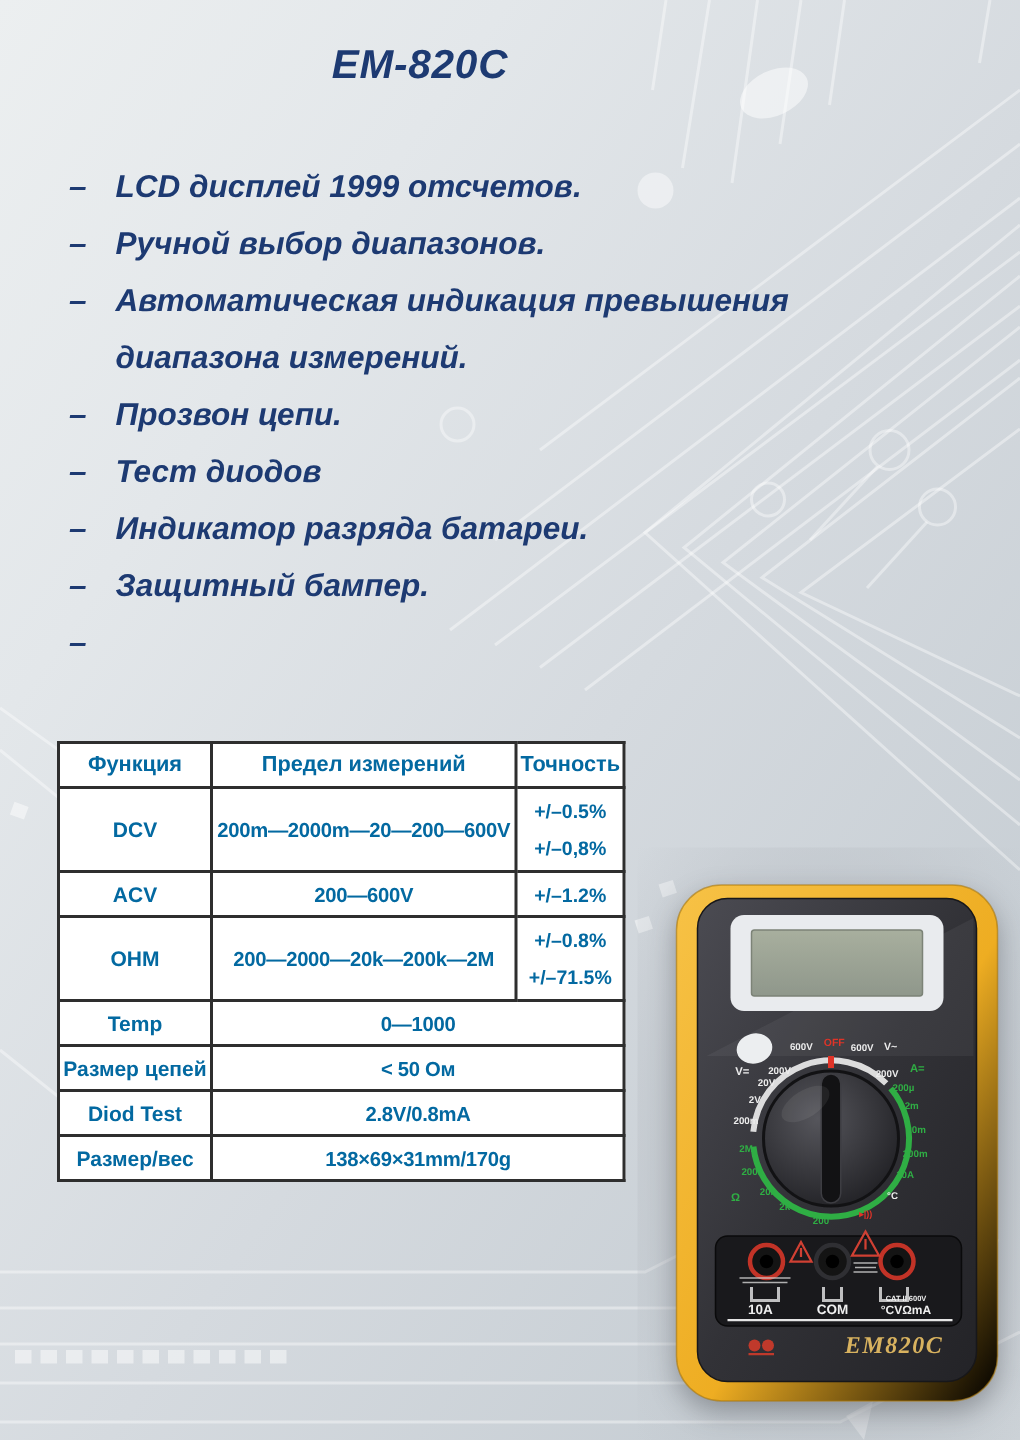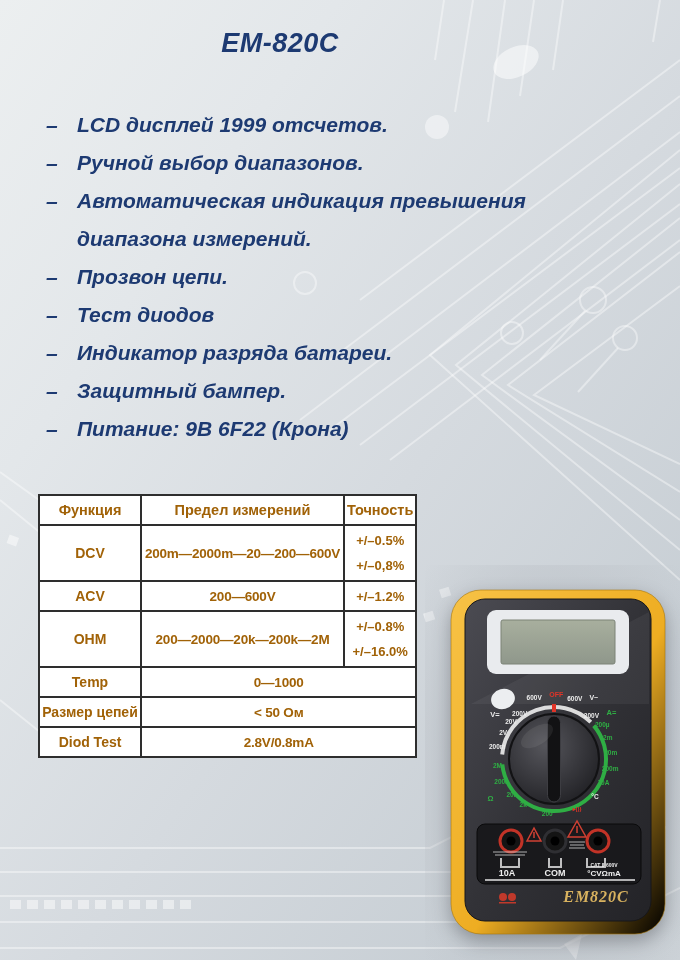--- a/index.html
+++ b/index.html
@@ -24,21 +24,21 @@
     list-style:none;margin:0;padding:0;
   }
   ul.features li{
     display:flex;gap:17px;
     font-style:italic;font-weight:bold;font-size:21px;line-height:38px;color:#1d3a72;
   }
   ul.features .dash{flex:0 0 14px;}
   table.spec{
     position:absolute;z-index:2;left:38px;top:494px;
     border-collapse:collapse;background:#fff;
-    color:#a16207;font-weight:bold;padding-left:20px;
+    color:#0369a1;font-weight:bold;padding-left:20px;
   }
   table.spec th,table.spec td{
     border:2px solid #2e2e2e;text-align:center;vertical-align:middle;
     padding:0 2px;background:#fff;
   }
   table.spec th{font-size:14.5px;height:28px;}
   col.c-fn{width:102px;} col.c-rg{width:203px;} col.c-ac{width:67px;}
   tr.tall td{height:54px;} tr.short td{height:28px;}
   td.fn{font-size:14px;} td.range{font-size:13.5px;letter-spacing:-.2px;}
   td.acc{font-size:13px;} td.acc div{line-height:25px;}
@@ -144,21 +144,20 @@
     <li>
       <span class="dash">–</span>
       <span>Индикатор разряда батареи.</span>
     </li>
     <li>
       <span class="dash">–</span>
       <span>Защитный бампер.</span>
     </li>
     <li>
       <span class="dash">–</span>
-      <span>Питание: 9В 6F22 (Крона)</span>
     </li>
   </ul>
 
 <table class="spec">
   <colgroup>
       <col class="c-fn">
       <col class="c-rg">
       <col class="c-ac">
     </colgroup>
   <thead>
@@ -182,34 +181,38 @@
         <td class="range">200—600V</td>
         <td class="acc">
           <div>+/–1.2%</div>
         </td>
       </tr>
       <tr class="tall">
         <td class="fn">OHM</td>
         <td class="range">200—2000—20k—200k—2M</td>
         <td class="acc">
           <div>+/–0.8%</div>
-          <div>+/–16.0%</div>
+          <div>+/–71.5%</div>
         </td>
       </tr>
       <tr class="short">
         <td class="fn">Temp</td>
         <td class="range" colspan="2">0—1000</td>
       </tr>
       <tr class="short">
         <td class="fn">Размер цепей</td>
         <td class="range" colspan="2">&lt; 50 Ом</td>
       </tr>
       <tr class="short">
         <td class="fn">Diod Test</td>
         <td class="range" colspan="2">2.8V/0.8mA</td>
+      </tr>
+      <tr class="short">
+        <td class="fn">Размер/вес</td>
+        <td class="range" colspan="2">138×69×31mm/170g</td>
       </tr>
     </tbody>
 </table>
 
 <svg class="device" width="220" height="356" viewBox="0 0 220 356">
   <defs>
     <linearGradient id="gy" x1="0" y1="0" x2="1" y2="1">
       <stop offset="0" stop-color="#f7c246"></stop>
         <stop offset=".55" stop-color="#eead22"></stop>
         <stop offset="1" stop-color="#d headset"></stop>

